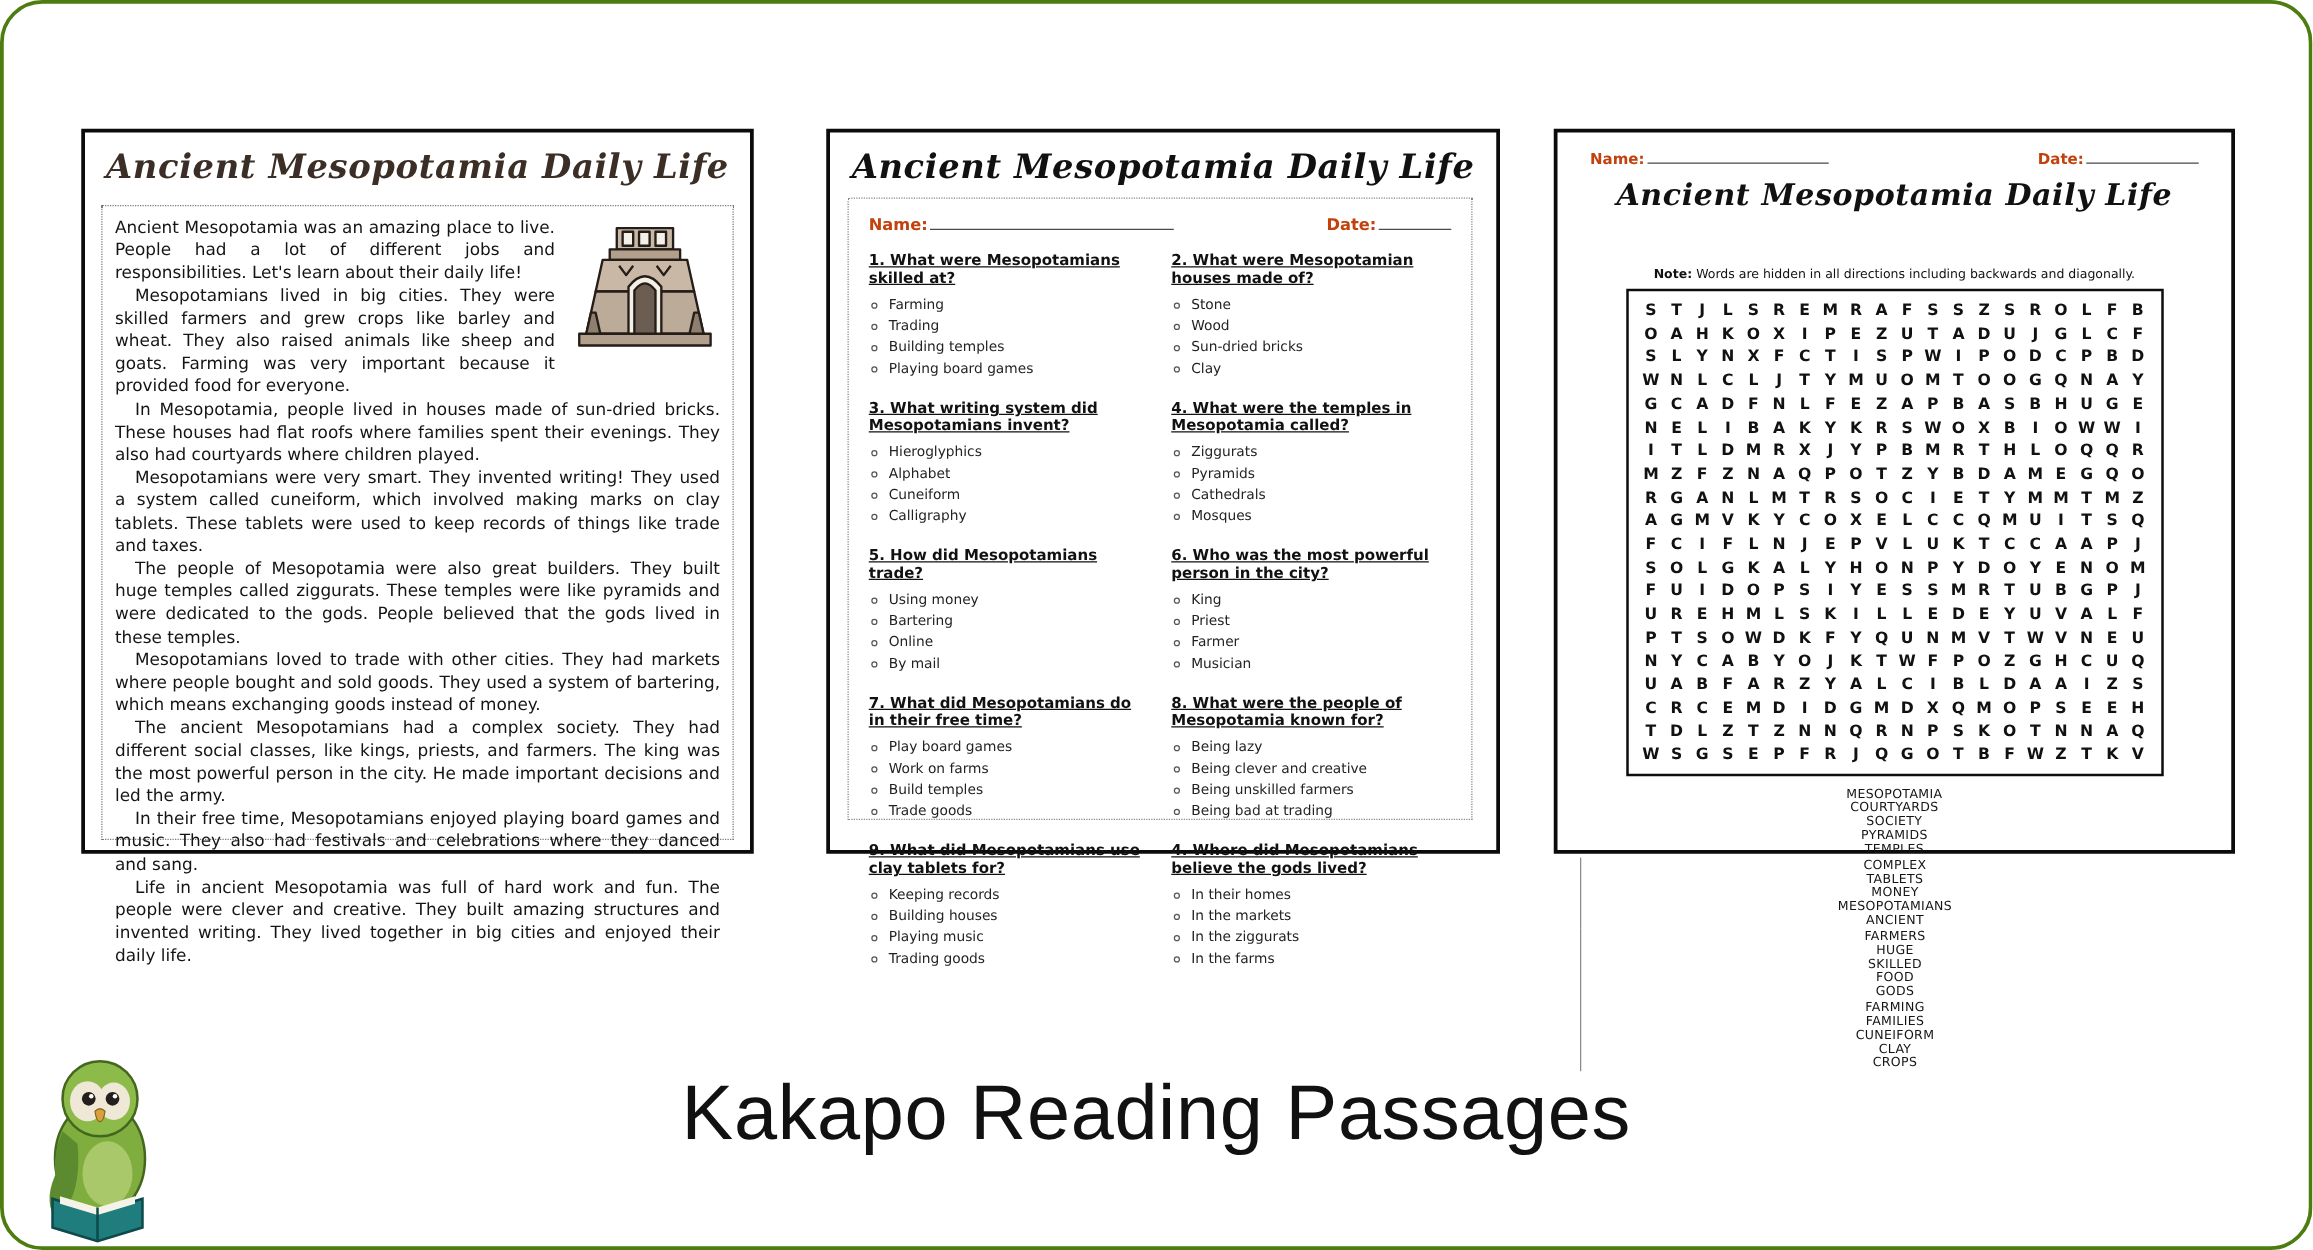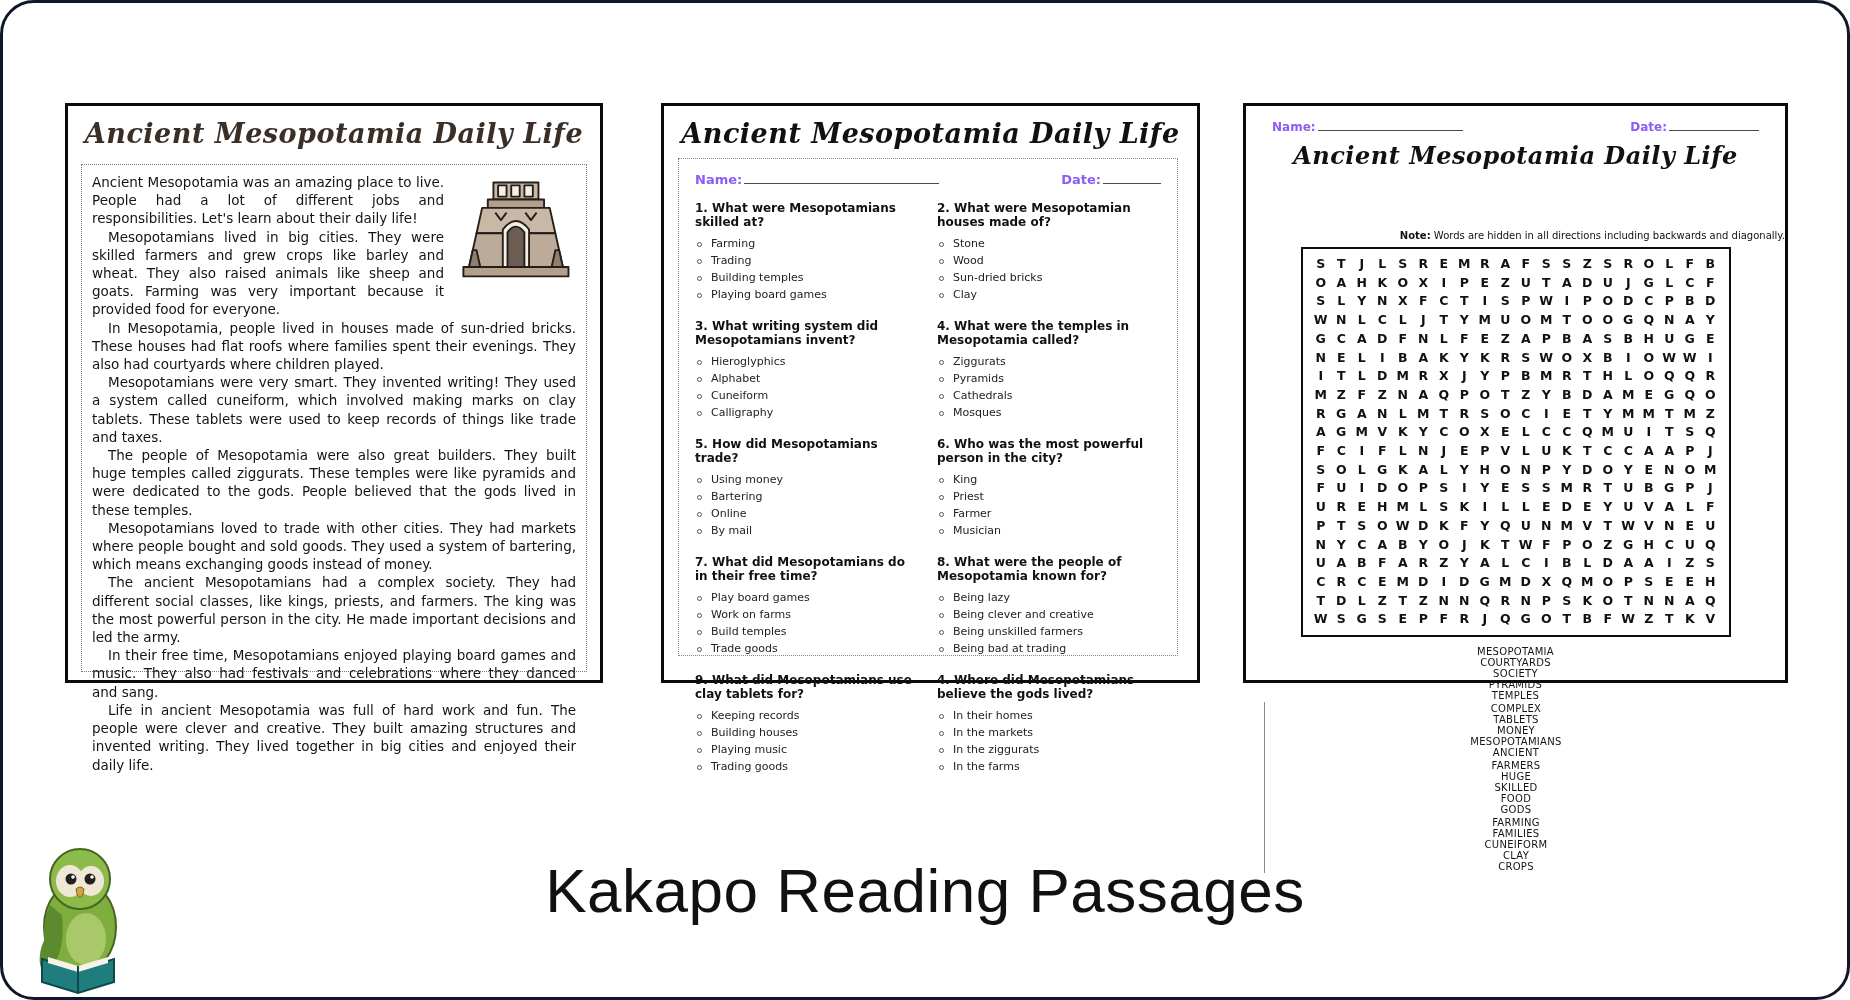--- a/index.html
+++ b/index.html
@@ -1,18 +1,18 @@
 <!DOCTYPE html>
 <html><head>
 <meta charset="utf-8">
 <style>
   html,body { margin:0; padding:0; background:#ffffff; }
   .canvas {
     position:relative; width:1850px; height:1000px; box-sizing:border-box;
-    background:#ffffff; border:3px solid #0f172a; border-radius:34px; overflow:hidden;
+    background:#ffffff; border:3px solid #4d7c0f; border-radius:34px; overflow:hidden;
     font-family:"DejaVu Sans", sans-serif; color:#1a1a1a;
   }
   
   .page {
     position:absolute; top:100px; height:580px; background:#fff;
     border:3px solid #0b0b0b; box-sizing:border-box;
   }
   .page1 { left:62px;  width:538px; }
   .page2 { left:658px; width:539px; }
   .page3 { left:1240px; width:545px; }
@@ -34,34 +34,34 @@
   .passage-box p { margin:0; }
   .passage-box p + p { text-indent:16px; }
   .ziggurat { float:right; width:122px; height:112px; margin:0 0 4px 10px; }
 
   
   .questions-box {
     position:absolute; left:14px; right:19px; top:52px; bottom:24px;
     border:1px dotted #888; padding:10px 16px 0; box-sizing:border-box;
   }
   .name-date-row { display:flex; justify-content:space-between; align-items:flex-end; }
-  .field-label { font-weight:700; font-size:13px; color:#8b5cf6; }
+  .field-label { font-weight:700; font-size:13px; color:#c2410c; }
   .write-line { display:inline-block; border-bottom:1.6px solid #4a4a4a; height:2px; vertical-align:baseline; margin-left:2px; }
   .nl-p2 { width:195px; } .dl-p2 { width:58px; }
 
   .questions-grid { display:grid; grid-template-columns:1fr 1fr; column-gap:18px; }
-  .q-header { font-weight:700; font-size:12px; margin:13px 0 9px; color:#111; }
+  .q-header { font-weight:700; font-size:12px; margin:13px 0 9px; color:#111;text-decoration:underline; }
   .q-option { display:flex; align-items:center; font-size:11px; line-height:12.5px; margin:0 0 4.5px; color:#222; }
   .bullet { width:5px; height:5px; border:1.3px solid #555; border-radius:50%; margin:0 9px 0 2px; flex:none; box-sizing:border-box; }
 
   
   .p3-top { display:flex; justify-content:space-between; padding:10px 26px 0; }
   .nl-p3 { width:145px; } .dl-p3 { width:90px; }
   .p3 .field-label { font-size:12px; }
-  .note { text-align:right; font-size:10px; margin:60px 0 0; color:#111; }
+  .note { text-align:center; font-size:10px; margin:44px 0 0; color:#111; }
   .note b { font-weight:700; }
   .ws-box {
     margin:6px auto 0; width:430px; height:390px; box-sizing:border-box;
     border:2.5px solid #0d0d0d; padding:6px 8px;
     display:grid; grid-template-columns:repeat(20,1fr); grid-auto-rows:1fr;
   }
   .ws-letter { display:flex; align-items:center; justify-content:center;
     font-weight:700; font-size:12.5px; line-height:1; color:#111; }
   .word-list { display:flex; margin:8px 18px 0;flex-direction:column; }
   .word-col { flex:1; text-align:center; padding:1px 0; }

